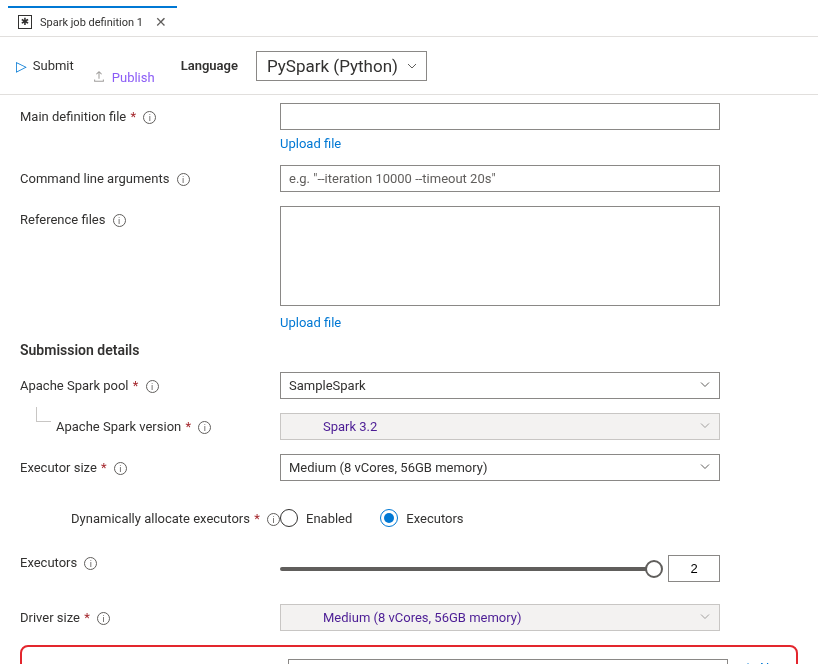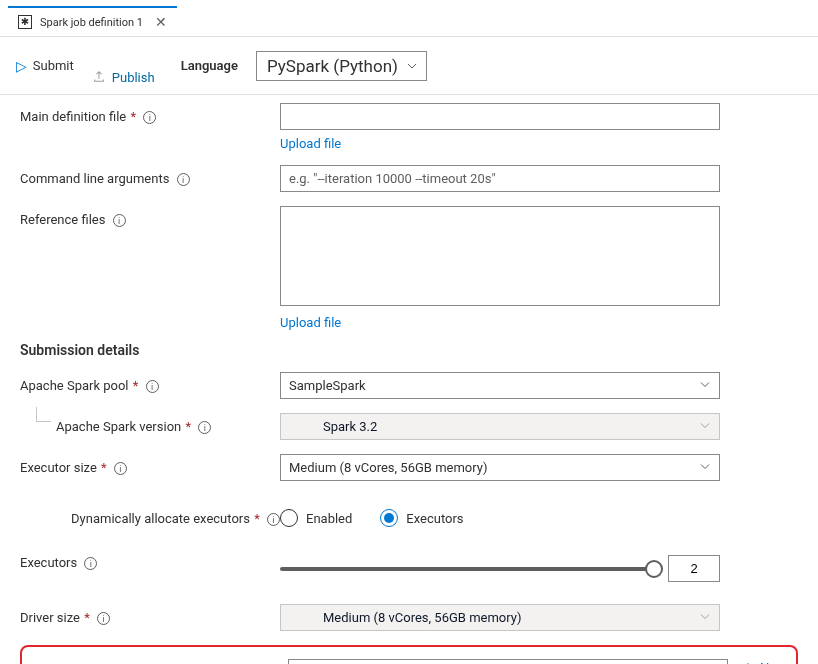--- a/index.html
+++ b/index.html
@@ -33,21 +33,21 @@
     .tab-title { font-size: 11px; }
     .tab-close { font-size: 14px; color: #605e5c; cursor: pointer; margin-left: 4px; }
     .toolbar {
       display: flex;
       align-items: center;
       padding: 8px 16px;
       gap: 18px;
       border-bottom: 1px solid #e1dfdd;
     }
     .tool-item { display: flex; align-items: center; gap: 6px; cursor: pointer; }
-    .tool-item.disabled { color: #0369a1; cursor: default; margin-top: 24px; }
+    .tool-item.disabled { color: #8b5cf6; cursor: default; margin-top: 24px; }
     .run-icon { color: #0078d4; font-size: 14px; }
     .publish-icon { color: #a19f9d; font-size: 14px; }
     .lang-label { font-weight: 600; margin-left: 8px; }
     .lang-select {
       border: 1px solid #8a8886;
       padding: 4px 28px 4px 10px;
       font-size: 17px;
       background: #fff;
       position: relative;
       min-width: 170px;
@@ -95,21 +95,21 @@
     }
     .text-input::placeholder { color: #605e5c; }
     .textarea { height: 100px; resize: none; }
     .select-like {
       position: relative;
       padding-right: 28px;
       cursor: pointer;
     }
     .select-like.disabled {
       background: #f3f2f1;
-      color: #0f172a;
+      color: #4c1d95;
       border-color: #c8c6c4;
       cursor: default;
       padding-left: 42px;
     }
     .link-action {
       color: #0078d4;
       font-size: 13px;
       cursor: pointer;
       margin-top: 6px;
       display: inline-block;

